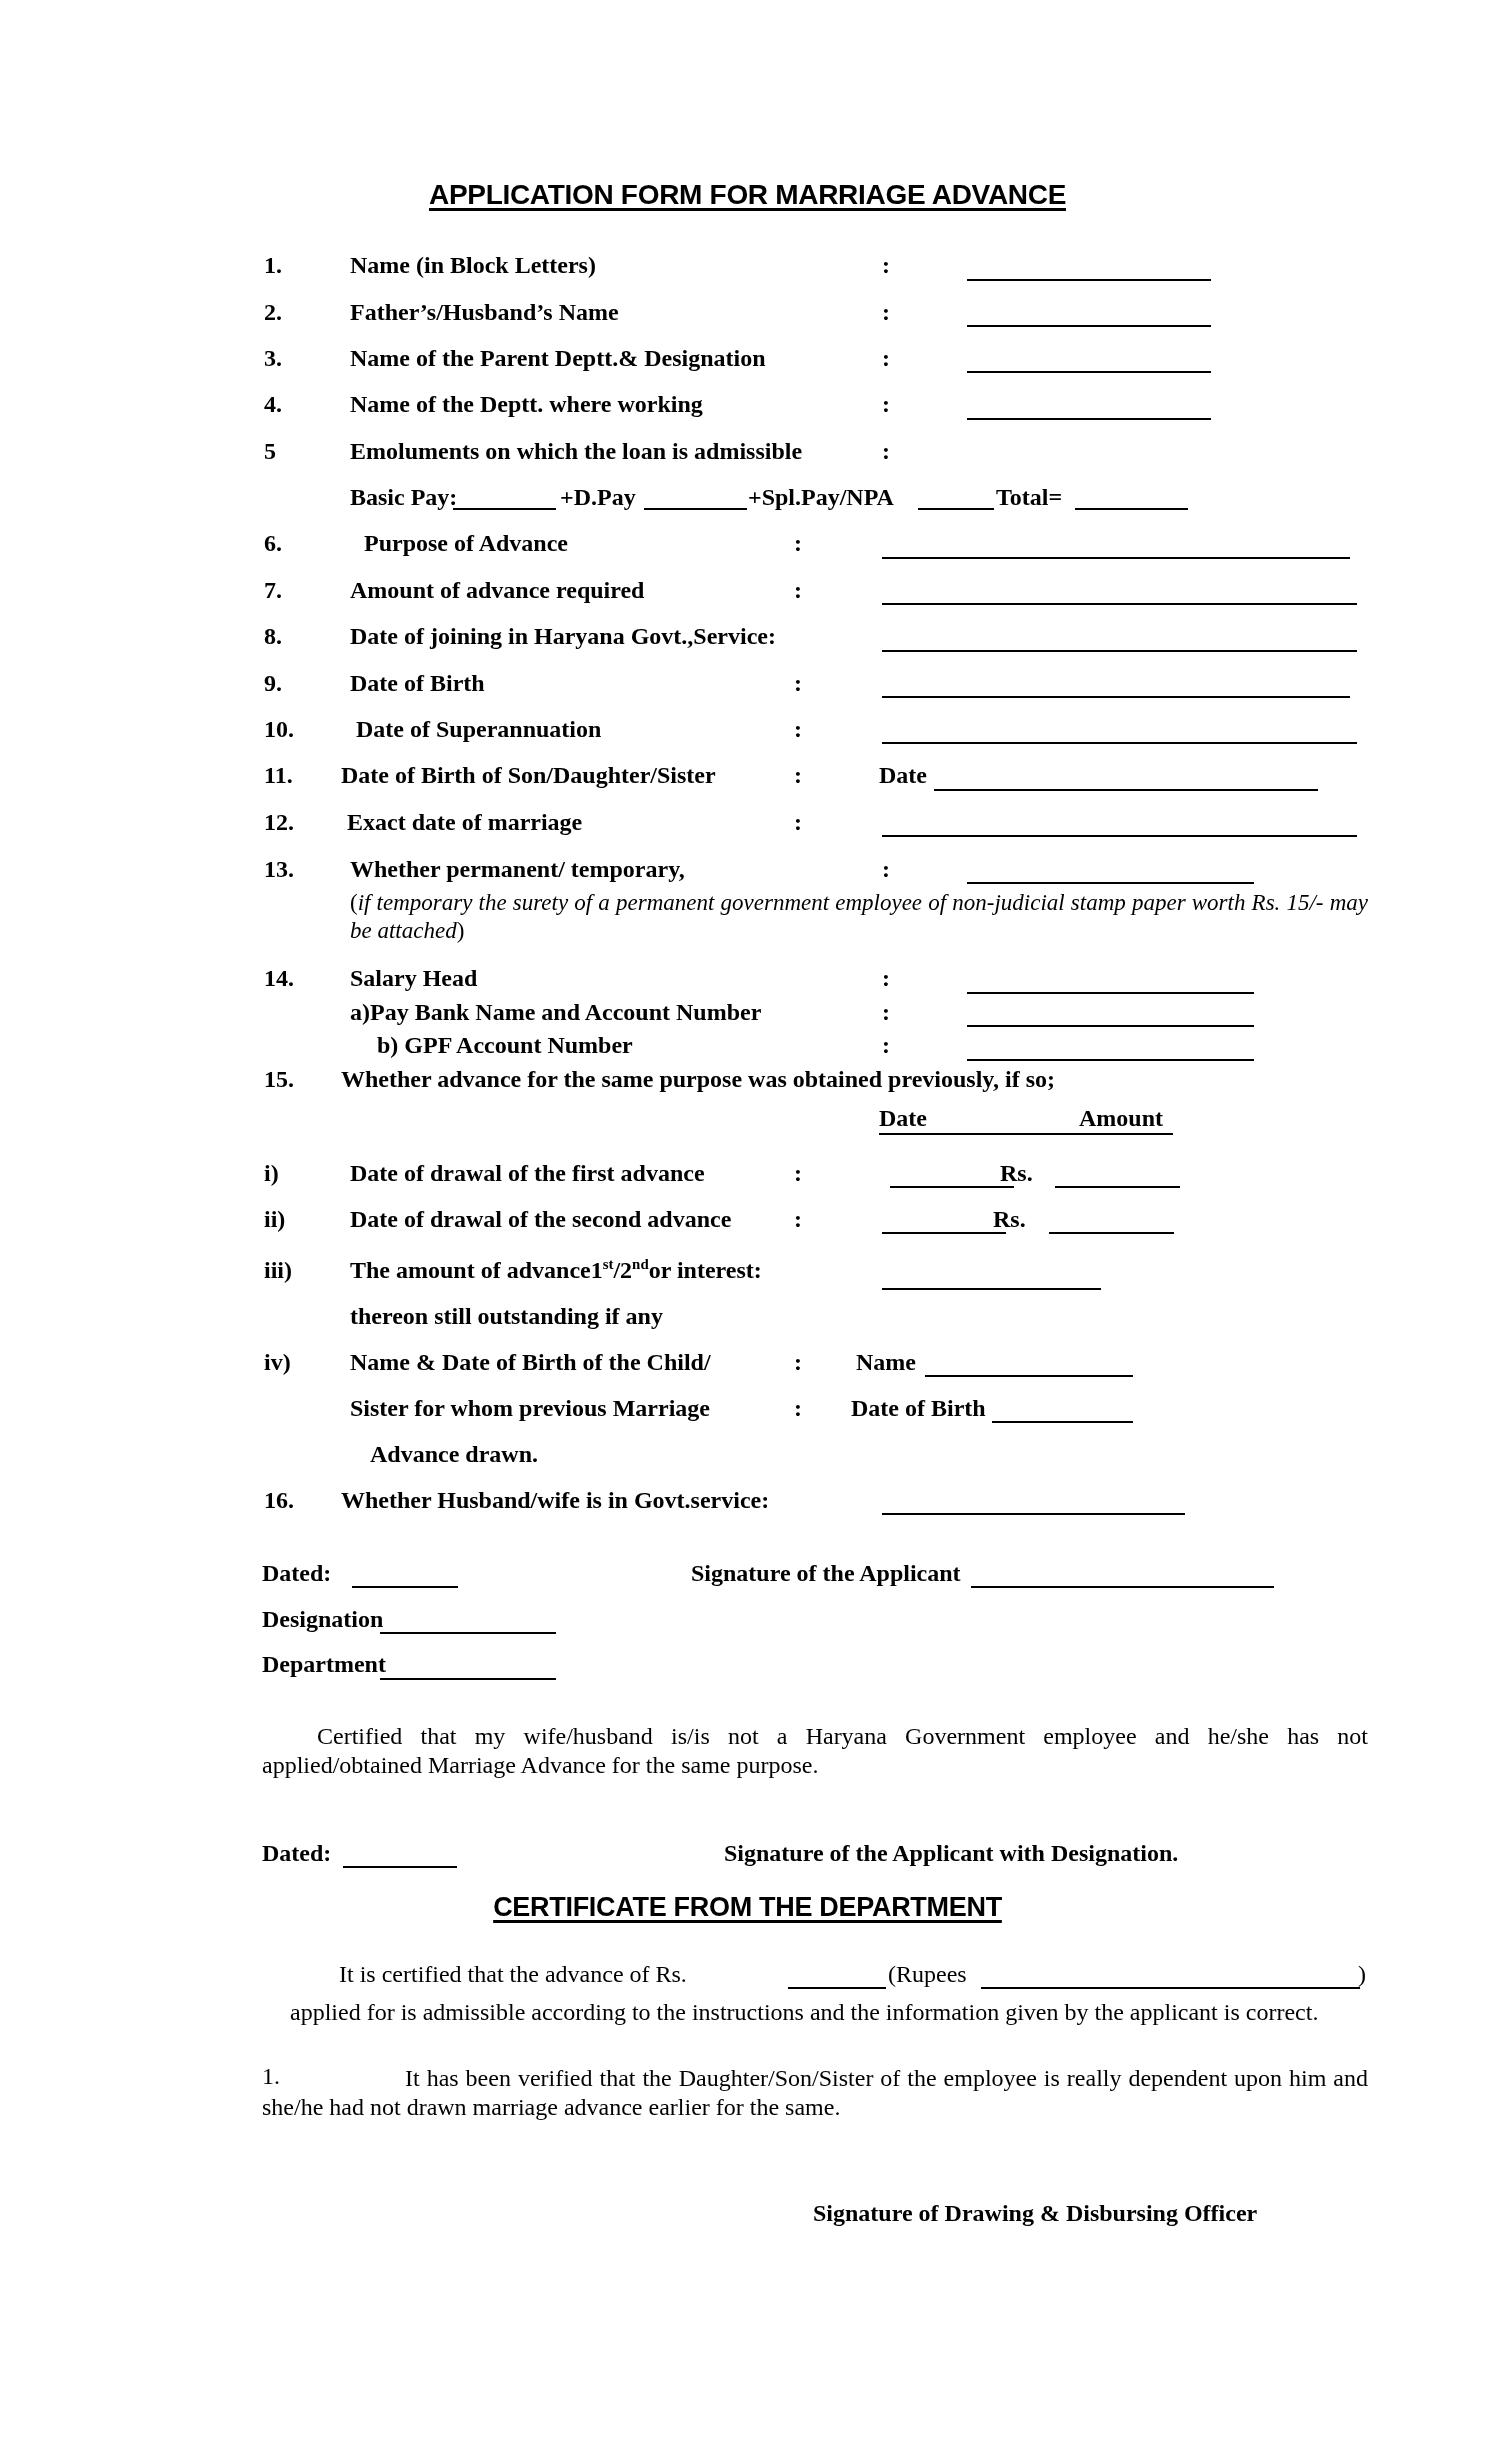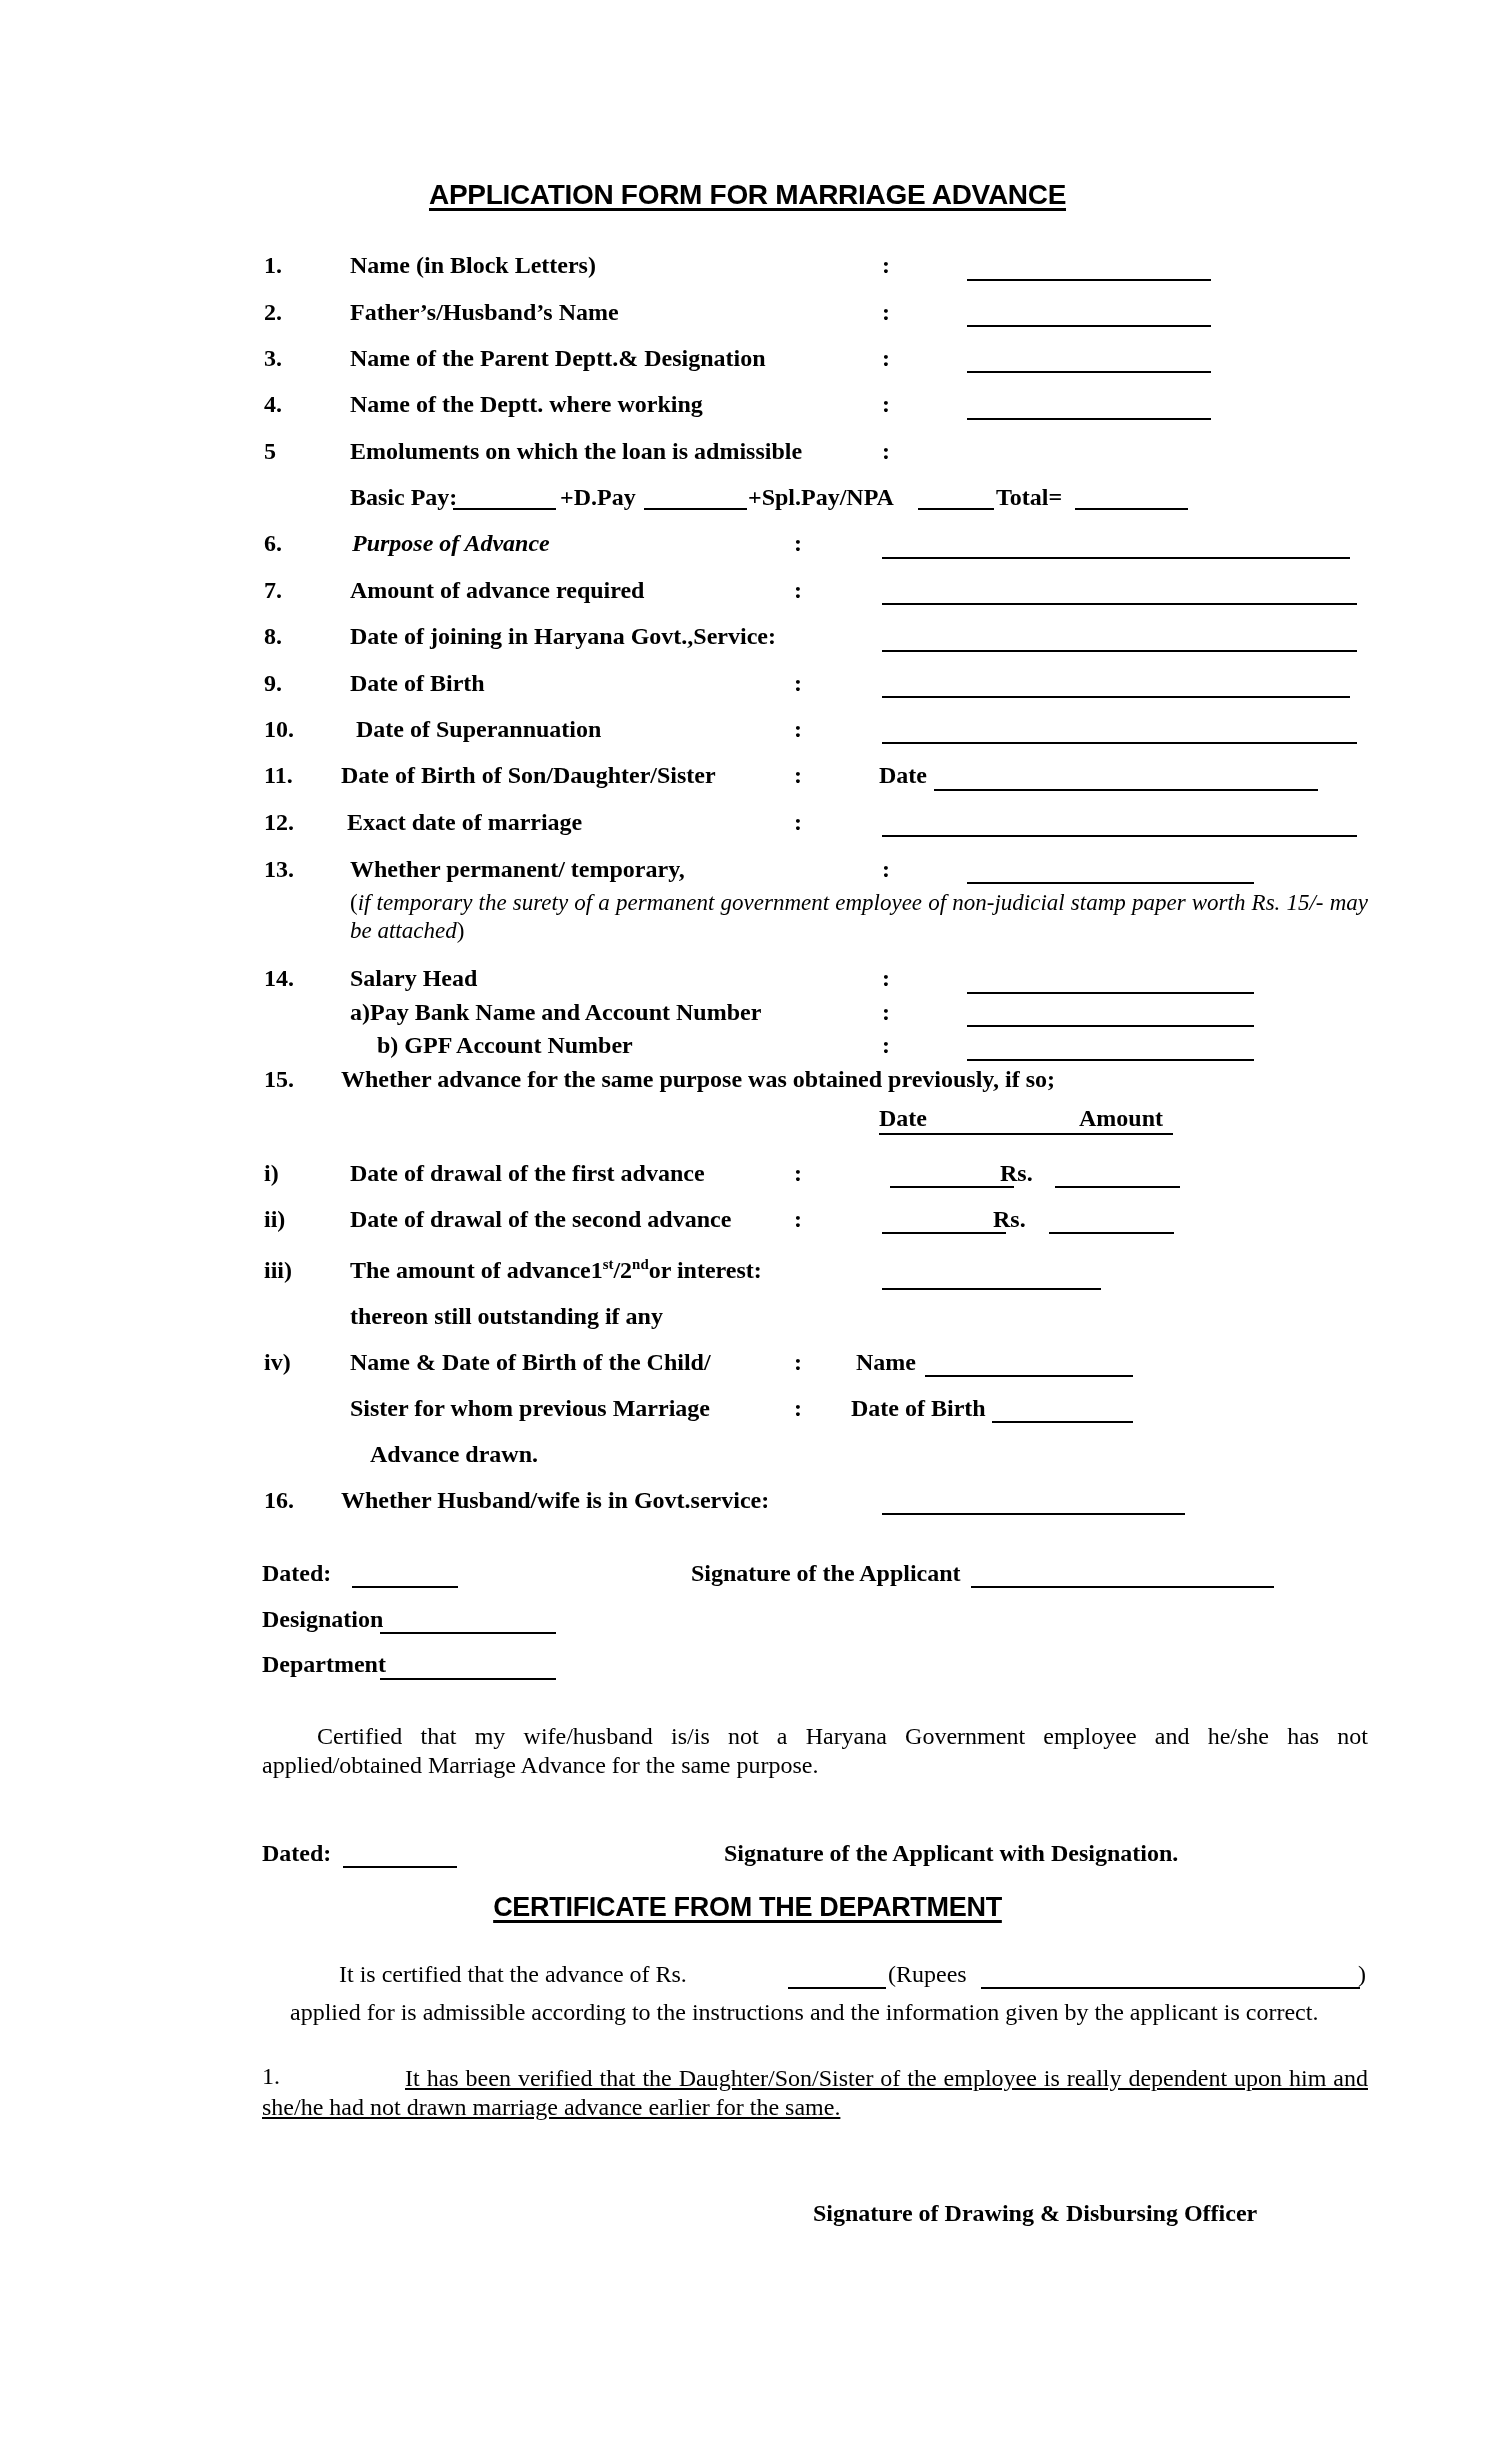--- a/index.html
+++ b/index.html
@@ -112,21 +112,21 @@
   <div class="abs b f21" style="left:350px; top:485px;">Basic Pay:</div>
   <div class="rule-thin" style="left:453px; top:508px; width:103px;"></div>
   <div class="abs b f21" style="left:560px; top:485px;">+D.Pay</div>
   <div class="rule-thin" style="left:644px; top:508px; width:103px;"></div>
   <div class="abs b f21" style="left:748px; top:485px;">+Spl.Pay/NPA</div>
   <div class="rule-thin" style="left:918px; top:508px; width:76px;"></div>
   <div class="abs b f21" style="left:996px; top:485px;">Total=</div>
   <div class="rule-thin" style="left:1075px; top:508px; width:113px;"></div>
 
   <div class="abs b f21" style="left:264px; top:531px;">6.</div>
-  <div class="abs b f21" style="left:352px; top:531px;font-style:italic;">Purpose of Advance</div>
+  <div class="abs b f21" style="left:364px; top:531px;">Purpose of Advance</div>
   <div class="abs b f21" style="left:794px; top:531px;">:</div>
   <div class="rule" style="left:882px; top:557px; width:468px;"></div>
 
   <div class="abs b f21" style="left:264px; top:578px;">7.</div>
   <div class="abs b f21" style="left:350px; top:578px;">Amount of advance required</div>
   <div class="abs b f21" style="left:794px; top:578px;">:</div>
   <div class="rule" style="left:882px; top:603px; width:475px;"></div>
 
   <div class="abs b f21" style="left:264px; top:624px;">8.</div>
   <div class="abs b f21" style="left:350px; top:624px;">Date of joining in Haryana Govt.,Service:</div>
@@ -244,18 +244,18 @@
 
   <div class="abs n f21" style="left:339px; top:1962px;">It is certified that the advance of Rs.</div>
   <div class="rule-thin" style="left:788px; top:1987px; width:98px;"></div>
   <div class="abs n f21" style="left:888px; top:1962px;">(Rupees</div>
   <div class="rule-thin" style="left:981px; top:1987px; width:379px;"></div>
   <div class="abs n f21" style="left:1358px; top:1962px;">)</div>
 
   <div class="para n f21" style="left:262px; top:1998px; width:1106px;margin-left:28px;">applied for is admissible according to the instructions and the information given by the applicant is correct.</div>
 
   <div class="abs n f21" style="left:262px; top:2064px;">1.</div>
-  <div class="para n f21" style="left:262px; top:2064px; width:1106px; text-indent:143px;text-decoration:underline;">It has been verified that the Daughter/Son/Sister of the employee is really dependent upon him and she/he had not drawn marriage advance earlier for the same.</div>
+  <div class="para n f21" style="left:262px; top:2064px; width:1106px; text-indent:143px;">It has been verified that the Daughter/Son/Sister of the employee is really dependent upon him and she/he had not drawn marriage advance earlier for the same.</div>
 
   <div class="abs b f21" style="left:813px; top:2201px;">Signature of Drawing &amp; Disbursing Officer</div>
 
 </div>
 
 
 </body></html>

